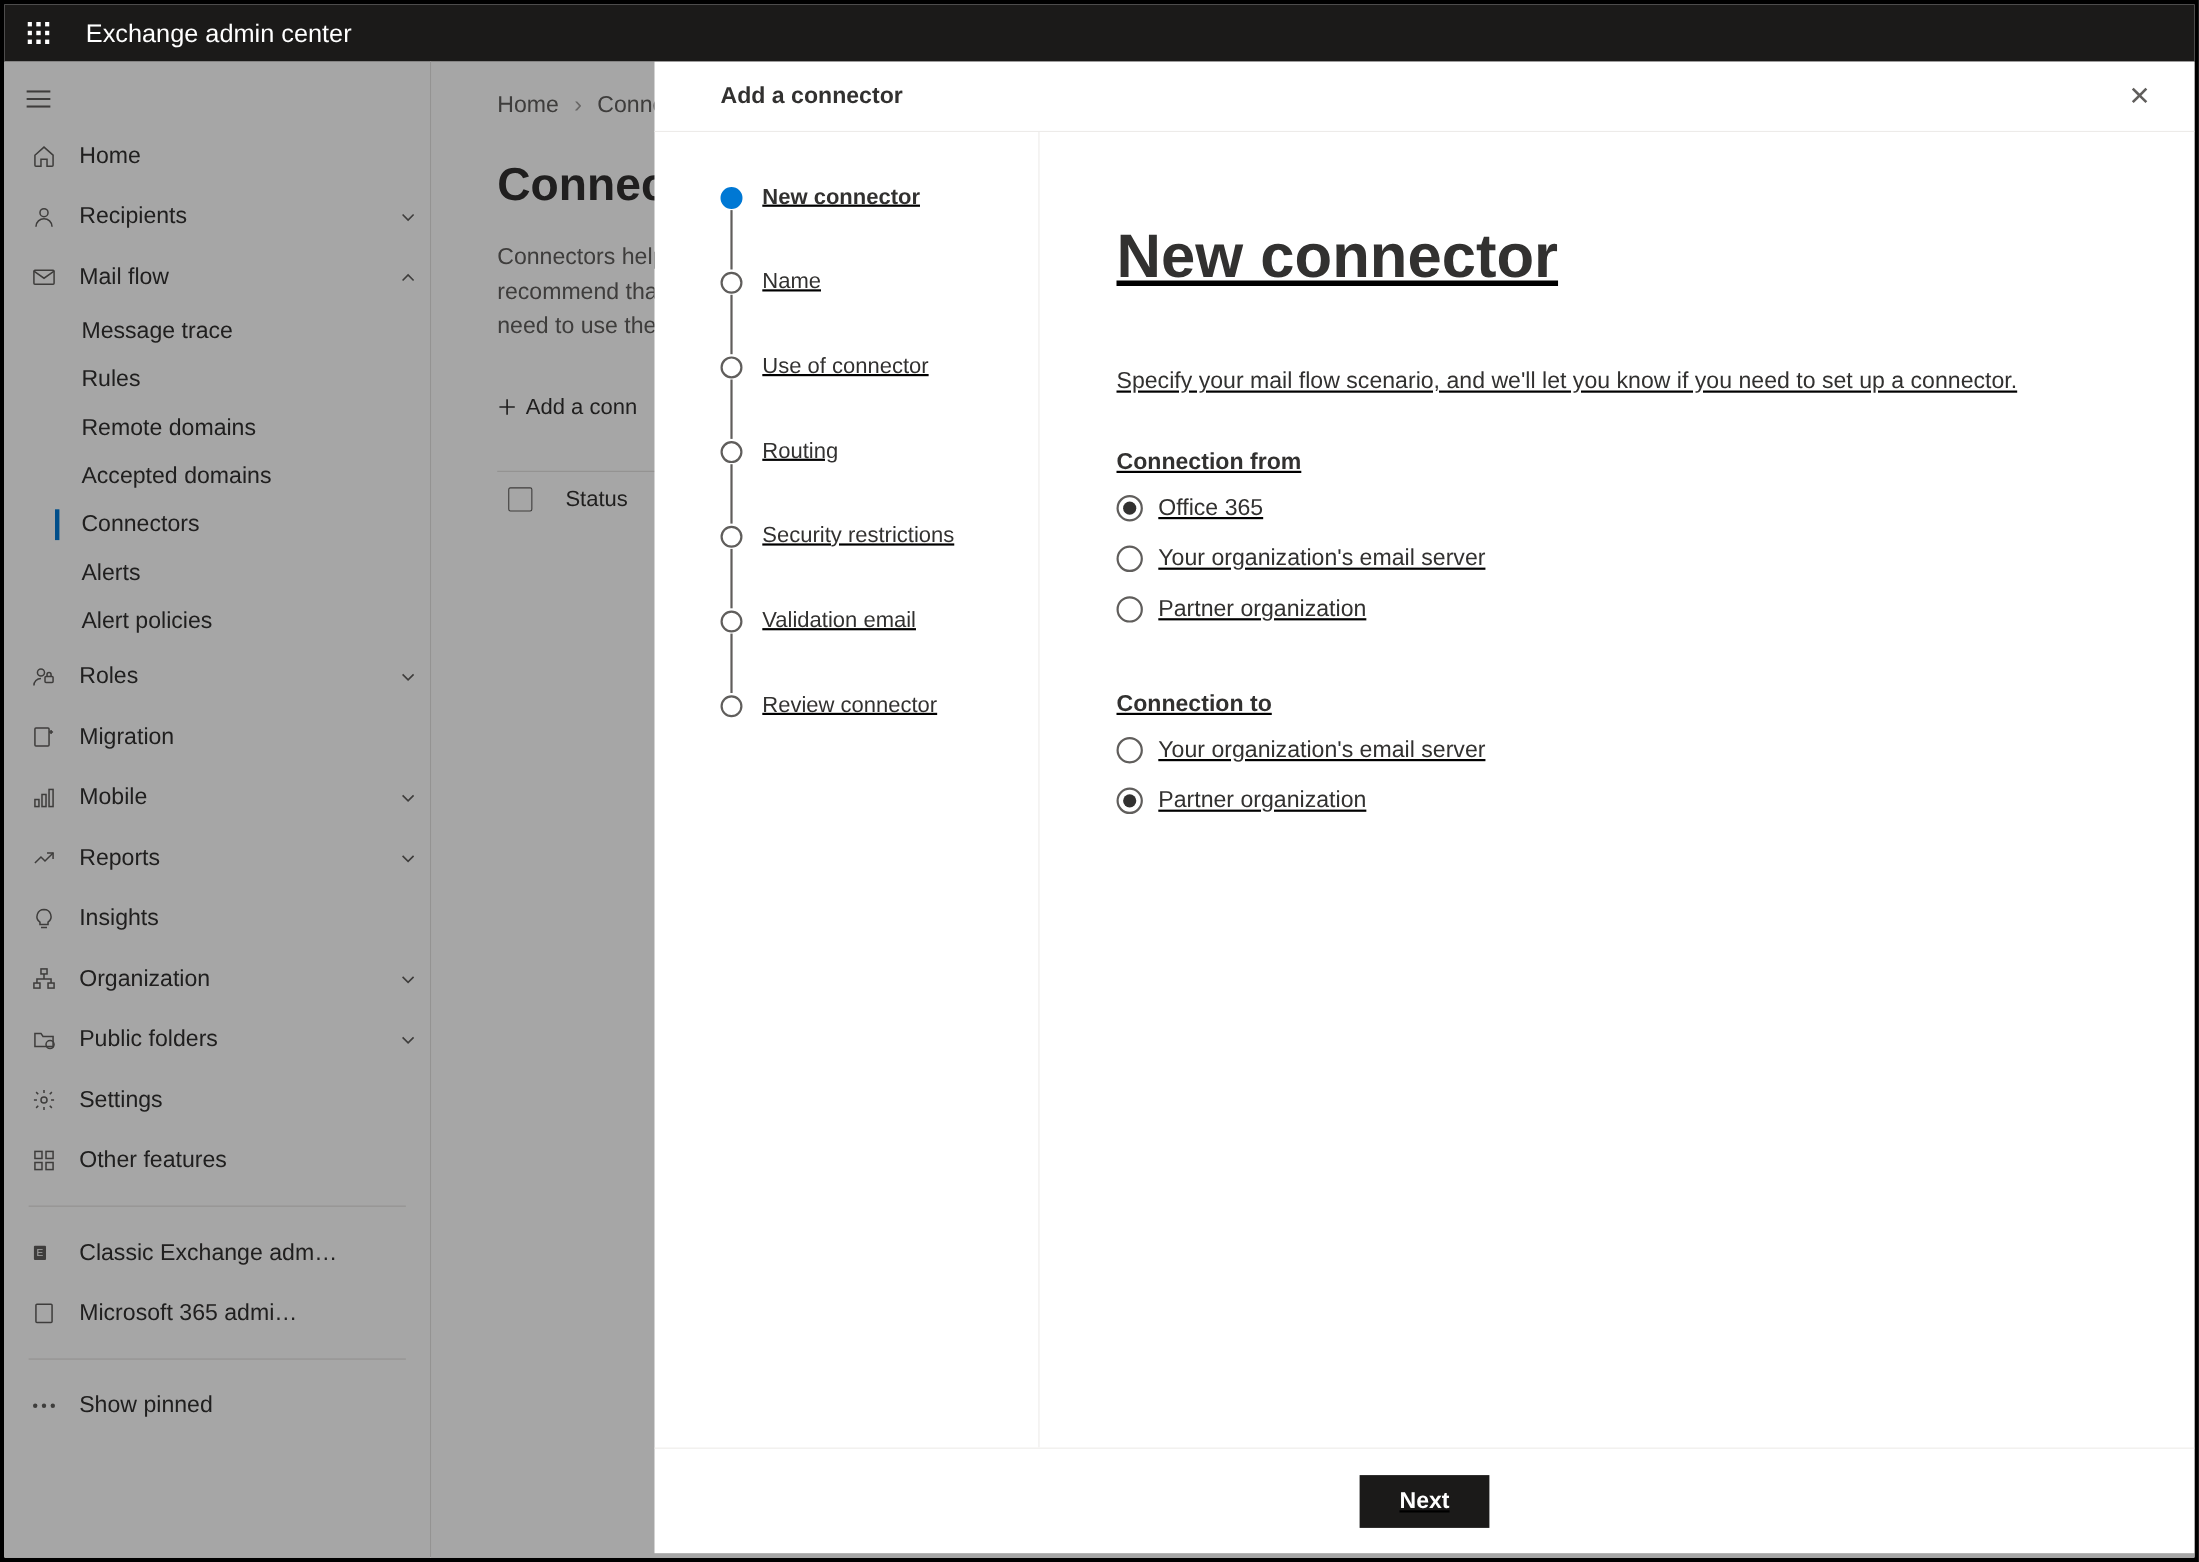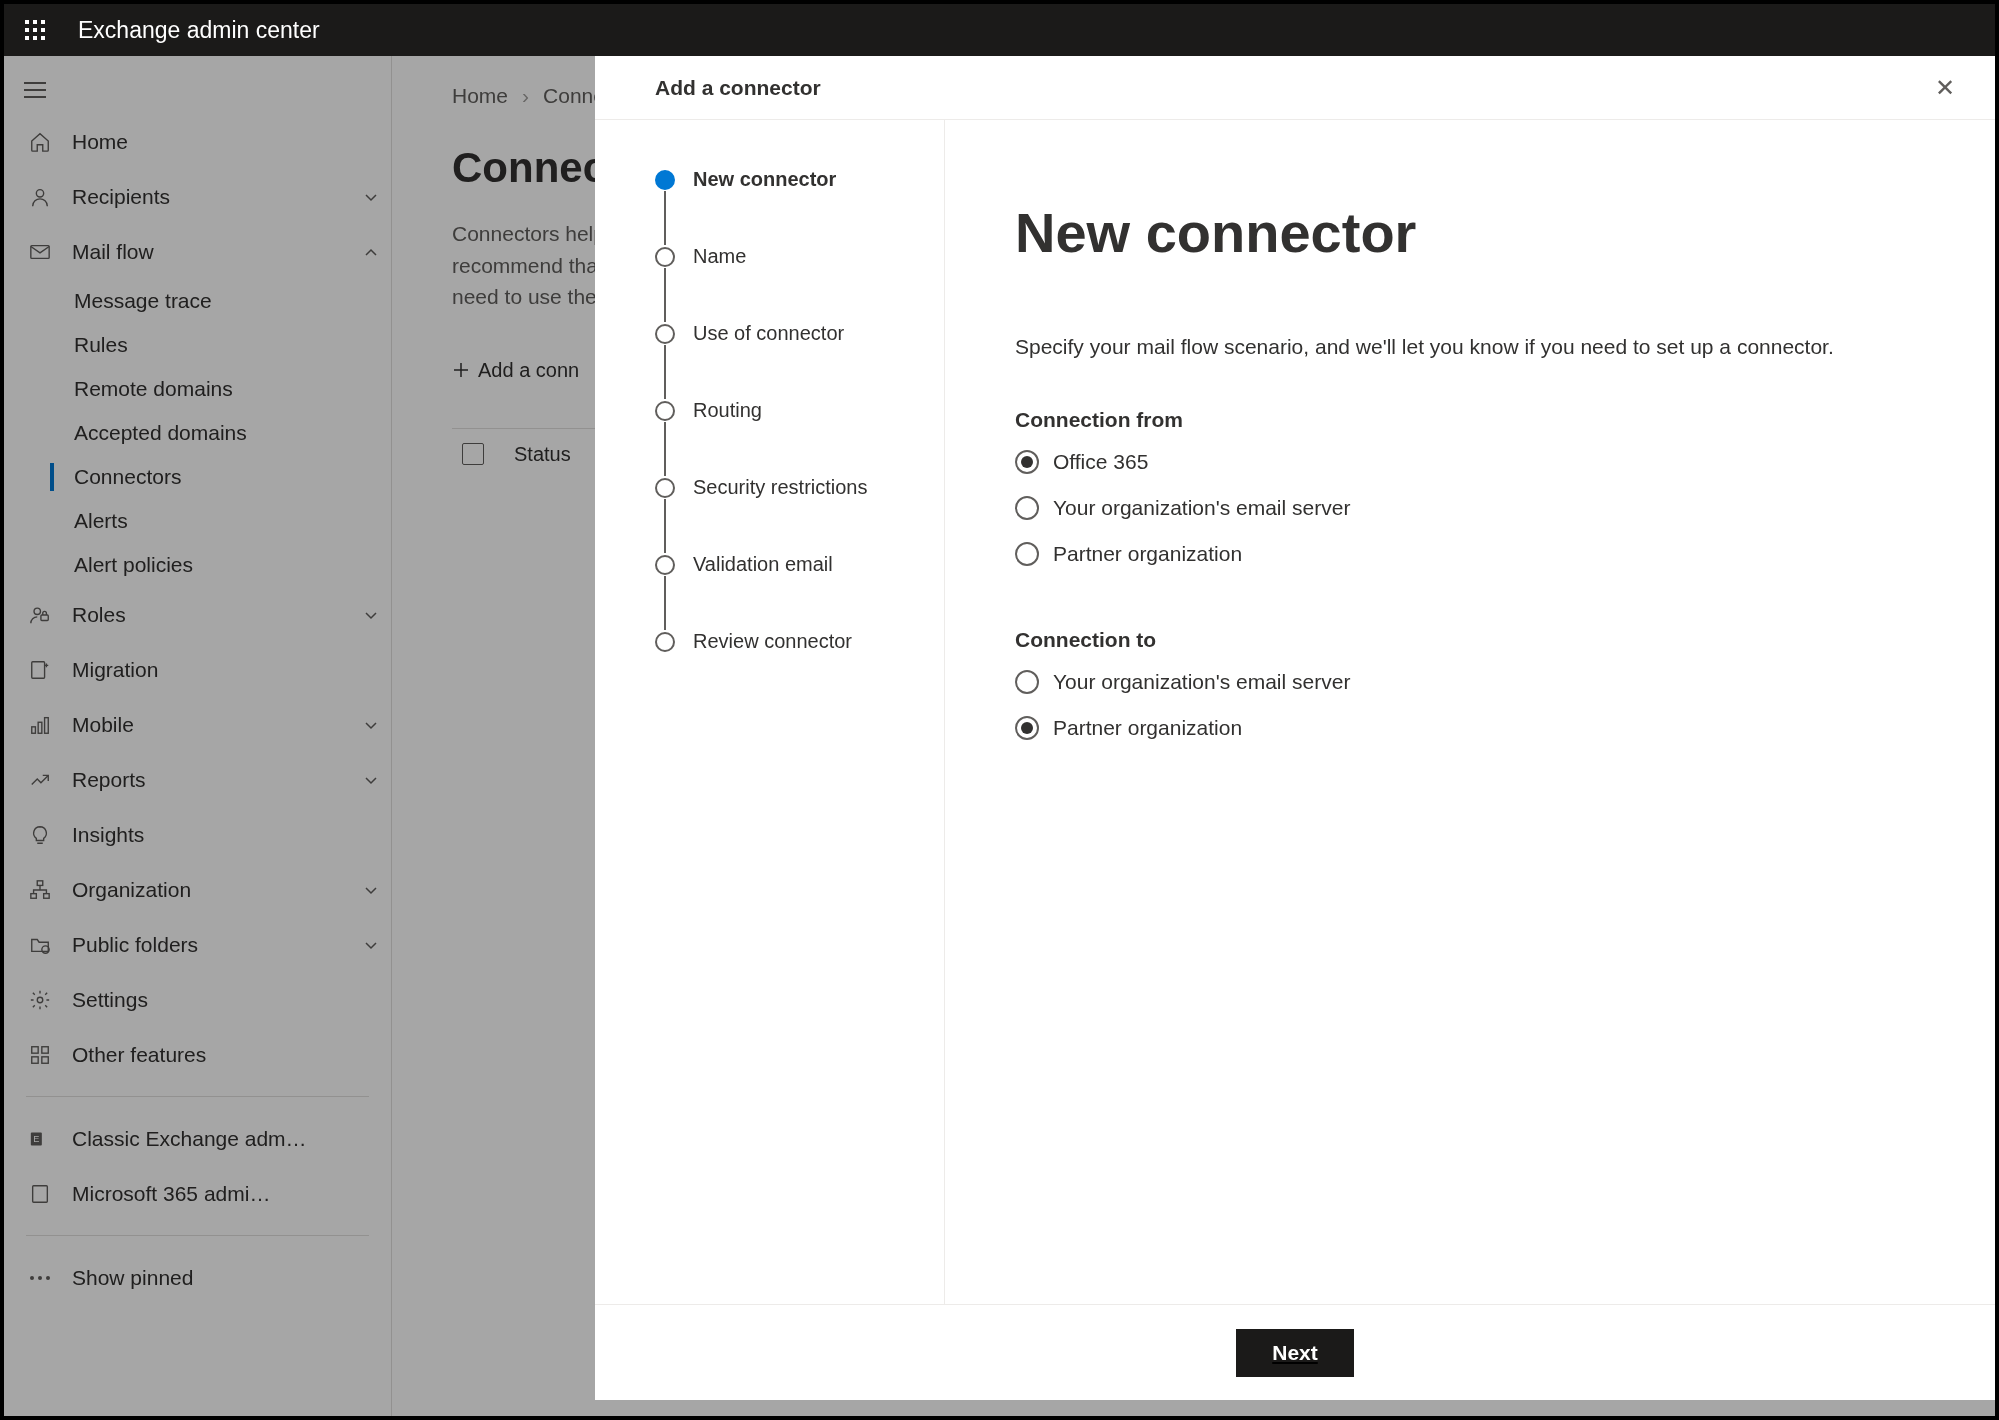--- a/index.html
+++ b/index.html
@@ -104,37 +104,37 @@
   .chk { width:22px; height:22px; border:1px solid #605e5c; border-radius:2px; }
   
   .overlay {
     position: absolute;
     top: 0; right: 0; bottom: 0; left: 0;
     background: rgba(0,0,0,0.35);
     z-index: 50;
   }
   .dialog {
     position:absolute;
-    top:0; right:0; bottom:16px;
+    top:0; right:0; bottom:4px;
     width: 1400px;
     background:#fff;
     z-index: 60;
     display:flex;
     flex-direction:column;
   }
   .dialog-header {
     height: 64px;
     border-bottom:1px solid #edebe9;
     display:flex;
     align-items:center;
     padding: 0 28px 0 60px;
   }
   .dialog-title { font-size:21px; font-weight:600; color:#323130; flex:1;}
   .dialog-close { width:44px; height:44px; display:flex; align-items:center; justify-content:center; cursor:pointer; font-size:24px; color:#605e5c; }
-  .dialog-body { flex:1; display:flex; overflow:auto; }
+  .dialog-body { flex:1; display:flex; overflow:auto;text-decoration:underline; }
   
   .stepper {
     width: 350px;
     border-right:1px solid #edebe9;
     padding: 48px 30px 30px 60px;
     display:flex;
     flex-direction:column;
   }
   .step { display:flex; align-items:center; gap:18px; position:relative;}
   .step .dot {

